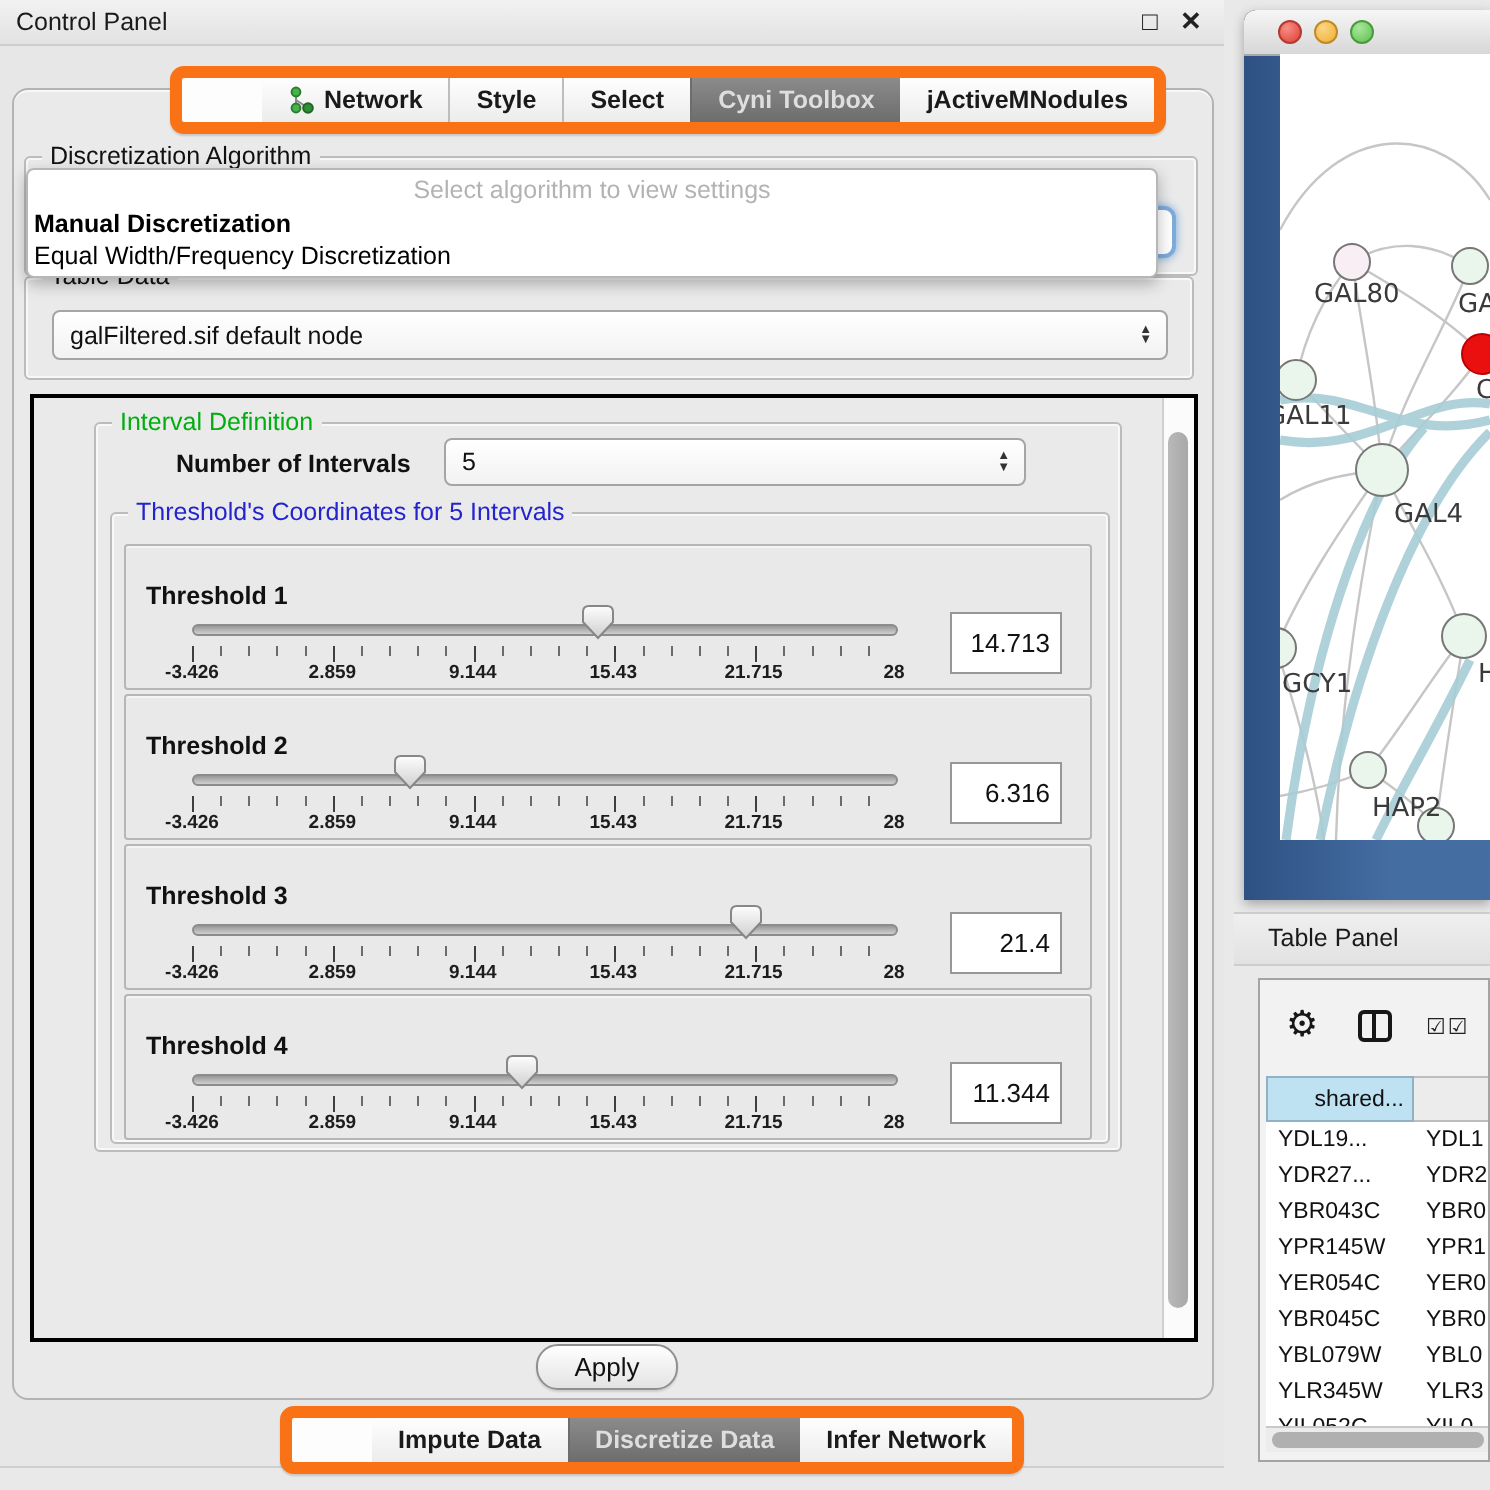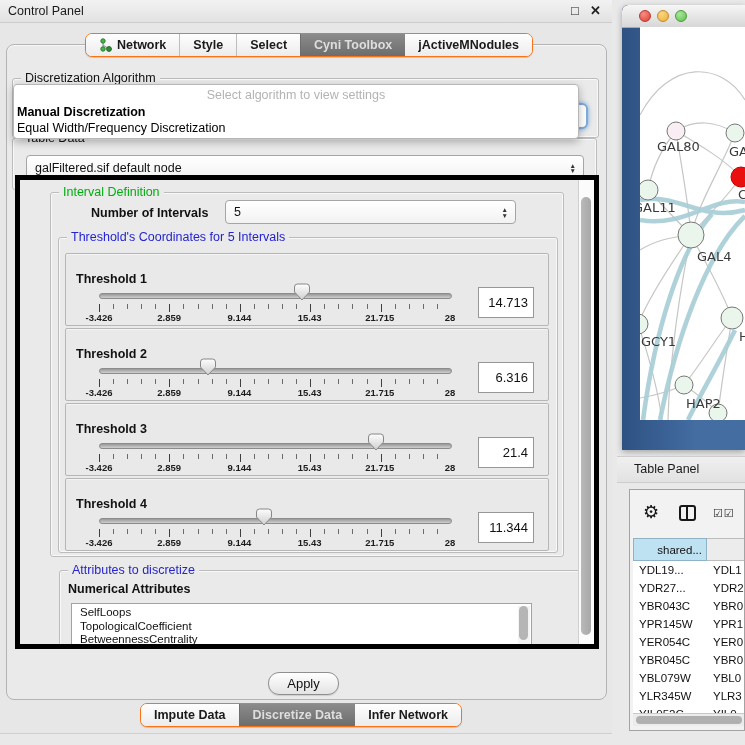--- a/index.html
+++ b/index.html
@@ -8,22 +8,22 @@
   .abs{position:absolute;}
   
   #cp{left:0;top:0;width:612px;height:733px;background:#e7e7e7;border-bottom:1px solid #cfcfcf;}
   #cp-titlebar{left:0;top:0;width:612px;height:22px;background:linear-gradient(#f2f2f2,#e2e2e2);
                border-bottom:1px solid #cdcdcd;}
   #cp-title{left:8px;top:4px;font-size:12.5px;color:#1a1a1a;}
   .tb-icon{top:3px;font-size:13px;color:#222;font-weight:bold;cursor:default;}
   #cp-main{left:6px;top:44px;width:599px;height:654px;background:#eaeaea;
            border:1px solid #b3b3b3;border-radius:8px;box-shadow:inset 0 1px 0 #f8f8f8;}
   
-  .seg{display:flex;border:1px solid #f97316;border-radius:7px;background:#fdfdfd;overflow:hidden;
-       height:22px;box-shadow:0 1px 1px rgba(0,0,0,.15);}
+  .seg{display:flex;border:6px solid #f97316;border-radius:7px;background:#fdfdfd;overflow:hidden;
+       height:22px;box-shadow:0 1px 1px rgba(0,0,0,.15);padding-left:40px;}
   .seg .s{display:flex;align-items:center;padding:0 13px;font-size:12.5px;font-weight:bold;
           color:#1a1a1a;border-left:1px solid #bdbdbd;background:linear-gradient(#fefefe,#ececec);white-space:nowrap;}
   .seg .s:first-child{border-left:none;}
   .seg .s.sel{background:linear-gradient(#8b8b8b,#6d6d6d);color:#dedede;border-left-color:#6d6d6d;}
   .seg .s.sel + .s{border-left:none;}
   #cp-tabs{left:85px;top:33px;}
   #cp-bottom-tabs{left:140px;top:703px;}
   
   .grp{position:absolute;border:1px solid #bcbcbc;border-radius:3px;
        box-shadow:inset 0 0 0 1px rgba(255,255,255,.65);}
@@ -40,21 +40,21 @@
   
   #algo-popup{left:13px;top:84px;width:564px;height:53px;background:#fff;border:1px solid #b7b7b7;
               border-radius:4px;box-shadow:0 3px 8px rgba(0,0,0,.28);z-index:30;font-size:12.5px;}
   #algo-popup .hint{text-align:center;color:#b3b3b3;padding-top:3px;height:16px;}
   #algo-popup .opt{padding-left:3px;height:16px;line-height:16px;color:#000;}
   #algo-popup .opt.b{font-weight:bold;}
   
   #algo-combo{left:480px;top:103px;width:108px;height:26px;background:#fff;border:2px solid #7fabda;
               border-radius:6px;box-shadow:0 0 5px #6fa3d9;z-index:10;box-sizing:border-box;}
   
-  #content{left:15px;top:175px;width:584px;height:474px;background:#eaeaea;border:5px solid #000000;
+  #content{left:15px;top:197px;width:584px;height:474px;background:#eaeaea;border:2px solid #000000;
            overflow:hidden;box-sizing:border-box;}
   #content-sb{position:absolute;right:0;top:0;width:15px;height:100%;background:#fbfbfb;
               border-left:1px solid #cfcfcf;}
   #content-sb .thumb{position:absolute;left:2px;top:17px;width:10px;height:438px;border-radius:6px;
                      background:linear-gradient(90deg,#b9b9b9,#a8a8a8);}
   
   .th-box{position:absolute;left:6px;width:482px;height:71px;background:#e9e9e9;
           border:1px solid #b6b6b6;border-radius:2px;box-shadow:inset 0 1px 0 #f4f4f4;}
   .th-label{position:absolute;left:10px;top:7px;font-size:12.5px;font-weight:bold;margin-top:11px;}
   .track{position:absolute;left:33px;top:39px;width:351px;height:4px;border-radius:3px;
@@ -291,32 +291,20 @@
             <span style="left:40%">9.144</span>
             <span style="left:60%">15.43</span>
             <span style="left:80%">21.715</span>
             <span style="left:100%">28</span>
           </div>
           <div class="vbox">11.344</div>
         </div>
       </div>
     </div>
 
-    <div class="grp" style="left:39px;top:390px;width:520px;height:105px;">
-      <span class="legend blue">Attributes to discretize</span>
-      <div style="position:absolute;left:8px;top:11px;font-size:12.5px;font-weight:bold;">Numerical Attributes</div>
-      <div id="attr-list">
-        <div class="it">SelfLoops</div>
-        <div class="it">TopologicalCoefficient</div>
-        <div class="it">BetweennessCentrality</div>
-        <div id="attr-sb">
-            <div class="thumb"></div>
-          </div>
-      </div>
-    </div>
 
     <div id="content-sb">
         <div class="thumb"></div>
       </div>
   </div>
 
   <div class="button" style="left:268px;top:672px;width:69px;height:21px;">Apply</div>
 
   <div id="cp-bottom-tabs" class="seg abs">
     <div class="s">

